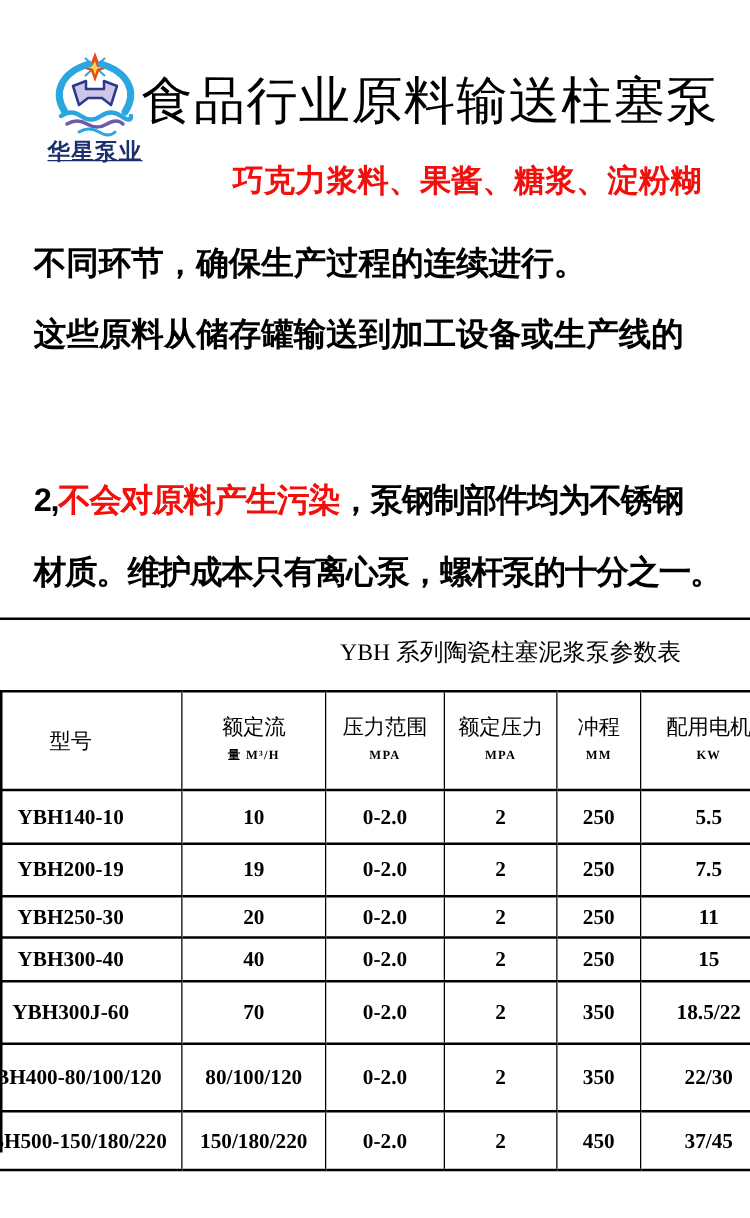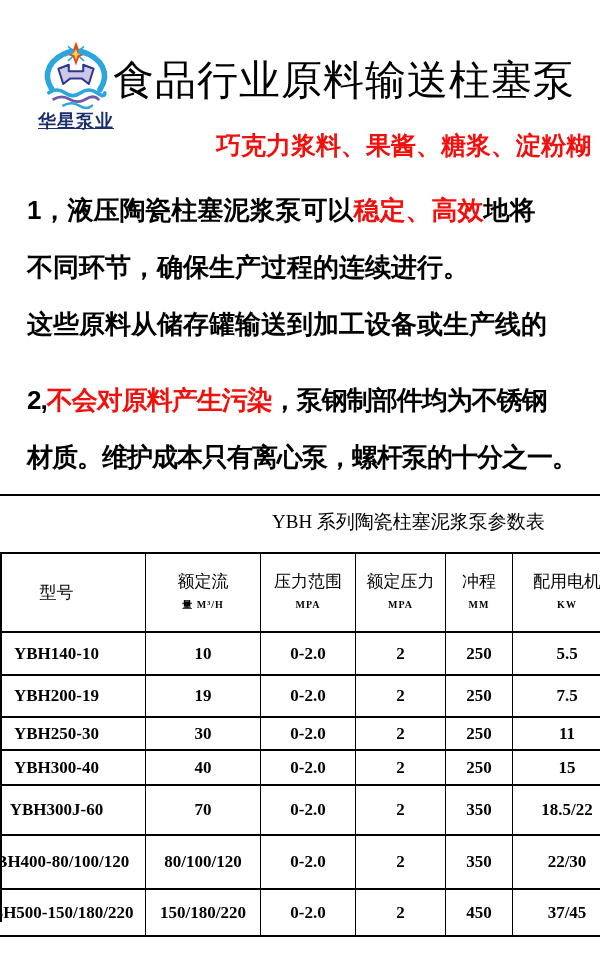--- a/index.html
+++ b/index.html
@@ -14,21 +14,21 @@
     font-size:18px;font-weight:bold;color:var(--logo_navy);letter-spacing:1px;
     white-space:nowrap;
     text-decoration:underline;
   }
   
   .title{
     position:absolute;left:113px;top:56px;font-size:41px;font-weight:normal;
     letter-spacing:1px;white-space:nowrap;line-height:48px;color:var(--text_black);
   }
   .subtitle{
-    position:absolute;left:216px;top:130px;font-size:25px;font-weight:bold;
+    position:absolute;left:186px;top:130px;font-size:25px;font-weight:bold;
     white-space:nowrap;color:var(--accent_red);line-height:30px;
   }
   
   .para{position:absolute;left:27px;font-size:26px;font-weight:bold;line-height:57px;}
   .para .line{white-space:nowrap;}
   .p1{top:182px;}
   .p2{top:372px;letter-spacing:-1px;}
   .red{color:var(--accent_red);}
   
   .divider{position:absolute;left:0;top:494px;width:600px;height:2px;background:#000;}
@@ -83,21 +83,20 @@
     <path d="M12,66 Q22,59 32,66 T52,66 T72,66 T82,66" fill="none" stroke="#2ba6de" stroke-width="4.5" stroke-linecap="round"></path>
     <path d="M18,74 Q28,68 38,74 T58,74 T74,74" fill="none" stroke="#6f5aa8" stroke-width="3.5" stroke-linecap="round"></path>
     <path d="M30,82 Q40,76 50,82 T66,82" fill="none" stroke="#2ba6de" stroke-width="3" stroke-linecap="round"></path>
   </svg>
   <div class="brand">华星泵业</div>
 
   <h1 class="title" style="margin:0;">食品行业原料输送柱塞泵</h1>
   <div class="subtitle">巧克力浆料、果酱、糖浆、淀粉糊</div>
 
   <div class="para p1">
-    <div class="line"><span>1，液压陶瓷柱塞泥浆泵可以</span><span class="red">稳定、高效</span><span>地将</span></div>
     <div class="line">不同环节，确保生产过程的连续进行。</div>
     <div class="line">这些原料从储存罐输送到加工设备或生产线的</div>
   </div>
 
   <div class="para p2">
     <div class="line"><span>2,</span><span class="red">不会对原料产生污染</span><span>，泵钢制部件均为不锈钢</span></div>
     <div class="line">材质。维护成本只有离心泵，螺杆泵的十分之一。</div>
   </div>
 
   <div class="divider"></div>
@@ -152,21 +151,21 @@
       <tr>
         <td>YBH200-19</td>
         <td>19</td>
         <td>0-2.0</td>
         <td>2</td>
         <td>250</td>
         <td>7.5</td>
       </tr>
       <tr>
         <td>YBH250-30</td>
-        <td>30</td>
+        <td>20</td>
         <td>0-2.0</td>
         <td>2</td>
         <td>250</td>
         <td>11</td>
       </tr>
       <tr>
         <td>YBH300-40</td>
         <td>40</td>
         <td>0-2.0</td>
         <td>2</td>

